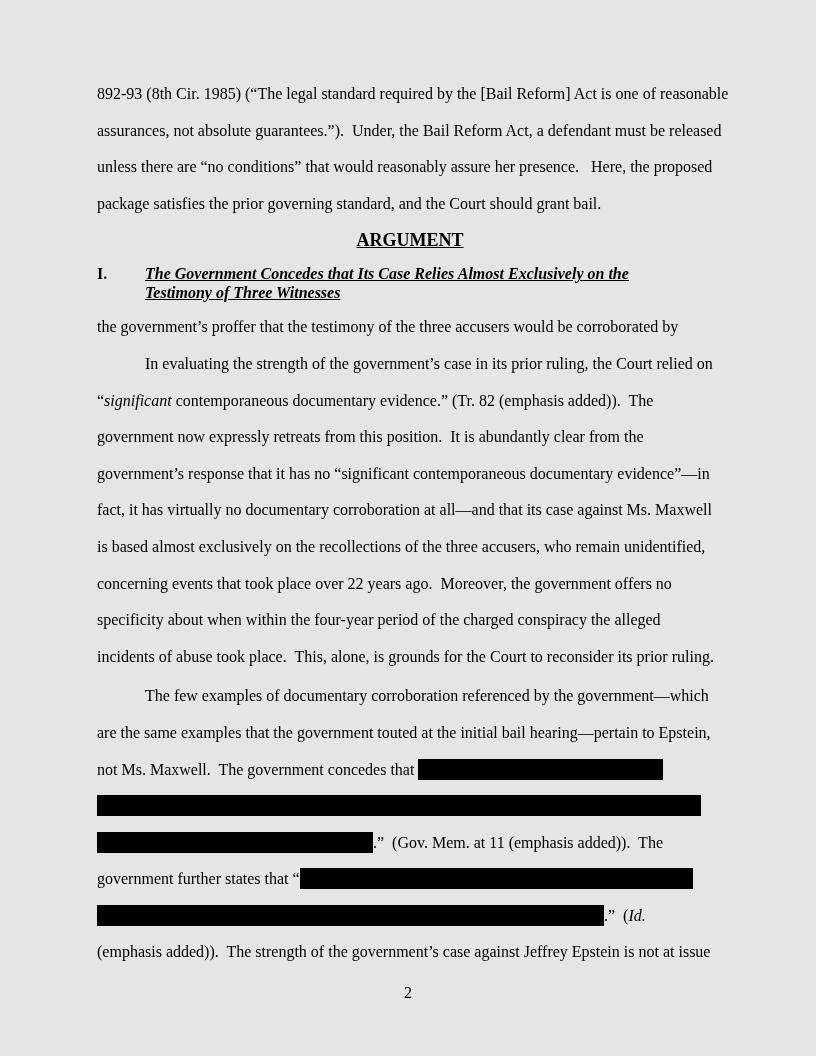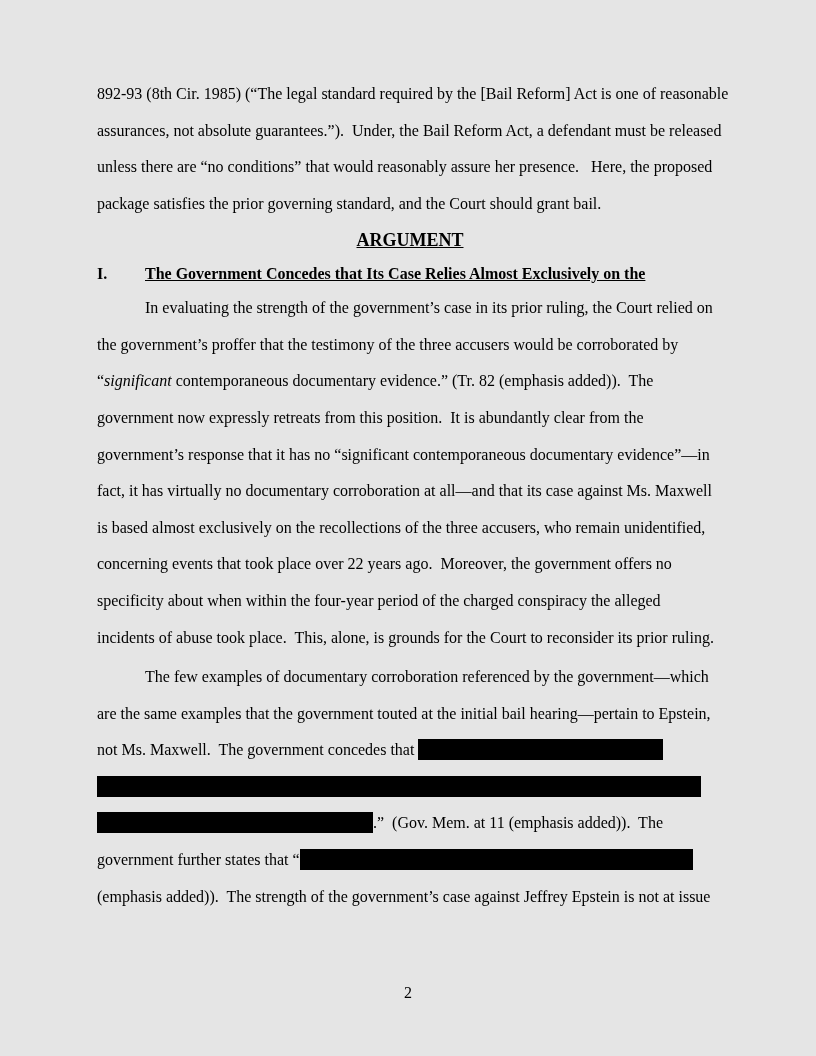--- a/index.html
+++ b/index.html
@@ -50,21 +50,21 @@
     display: flex;
     margin: 5px 0 7px 0;
     font-size: 16px;
     font-weight: bold;
   }
   .num-heading .numeral {
     flex: 0 0 48px;
     width: 48px;
     line-height: 19.2px;
   }
-  .num-heading .hline { line-height: 19.2px; }
+  .num-heading .hline { line-height: 19.2px; font-style: italic; }
   .num-heading .hu { text-decoration: underline; }
   .footer {
     position: absolute;
     top: 984px;
     left: 0;
     width: 100%;
     text-align: center;
     font-size: 16px;
   }
 </style>
@@ -77,38 +77,40 @@
         <div class="line"><span>892-93 (8th Cir. 1985) (“The legal standard required by the [Bail Reform] Act is one of reasonable</span></div>
         <div class="line"><span>assurances, not absolute guarantees.”).  Under, the Bail Reform Act, a defendant must be released</span></div>
         <div class="line"><span>unless there are “no conditions” that would reasonably assure her presence.   Here, the proposed</span></div>
         <div class="line"><span>package satisfies the prior governing standard, and the Court should grant bail.</span></div>
       </div>
       <div class="center-heading"><span>ARGUMENT</span></div>
       <div class="num-heading">
         <div class="numeral">I.</div>
         <div class="heading-lines">
           <div class="hline"><span class="hu">The Government Concedes that Its Case Relies Almost Exclusively on the</span></div>
+          <div class="hline"><span class="hu">Testimony of Three Witnesses</span></div>
         </div>
       </div>
       <div class="para">
+        <div class="line"><span>the government’s proffer that the testimony of the three accusers would be corroborated by</span></div>
         <div class="line indent"><span>In evaluating the strength of the government’s case in its prior ruling, the Court relied on</span></div>
-        <div class="line"><span>the government’s proffer that the testimony of the three accusers would be corroborated by</span></div>
         <div class="line"><span>“</span><span class="italic">significant</span><span> contemporaneous documentary evidence.” (Tr. 82 (emphasis added)).  The</span></div>
         <div class="line"><span>government now expressly retreats from this position.  It is abundantly clear from the</span></div>
         <div class="line"><span>government’s response that it has no “significant contemporaneous documentary evidence”—in</span></div>
         <div class="line"><span>fact, it has virtually no documentary corroboration at all—and that its case against Ms. Maxwell</span></div>
         <div class="line"><span>is based almost exclusively on the recollections of the three accusers, who remain unidentified,</span></div>
         <div class="line"><span>concerning events that took place over 22 years ago.  Moreover, the government offers no</span></div>
         <div class="line"><span>specificity about when within the four-year period of the charged conspiracy the alleged</span></div>
         <div class="line"><span>incidents of abuse took place.  This, alone, is grounds for the Court to reconsider its prior ruling.</span></div>
       </div>
       <div class="para">
         <div class="line indent"><span>The few examples of documentary corroboration referenced by the government—which</span></div>
         <div class="line"><span>are the same examples that the government touted at the initial bail hearing—pertain to Epstein,</span></div>
         <div class="line"><span>not Ms. Maxwell.  The government concedes that </span><span class="redaction" style="width: 245px; background: rgb(0, 0, 0);"></span></div>
         <div class="line"><span class="redaction" style="width: 604px; background: rgb(0, 0, 0);"></span></div>
         <div class="line"><span class="redaction" style="width: 276px; background: rgb(0, 0, 0);"></span><span>.”  (Gov. Mem. at 11 (emphasis added)).  The</span></div>
         <div class="line"><span>government further states that “</span><span class="redaction" style="width: 393px; background: rgb(0, 0, 0);"></span></div>
+        <div class="line"><span class="redaction" style="width: 507px; background: rgb(0, 0, 0);"></span><span>.”  (</span><span class="italic">Id.</span></div>
         <div class="line"><span>(emphasis added)).  The strength of the government’s case against Jeffrey Epstein is not at issue</span></div>
       </div>
     </div>
   <div class="footer">2</div>
 </div>
 
 </body></html>

